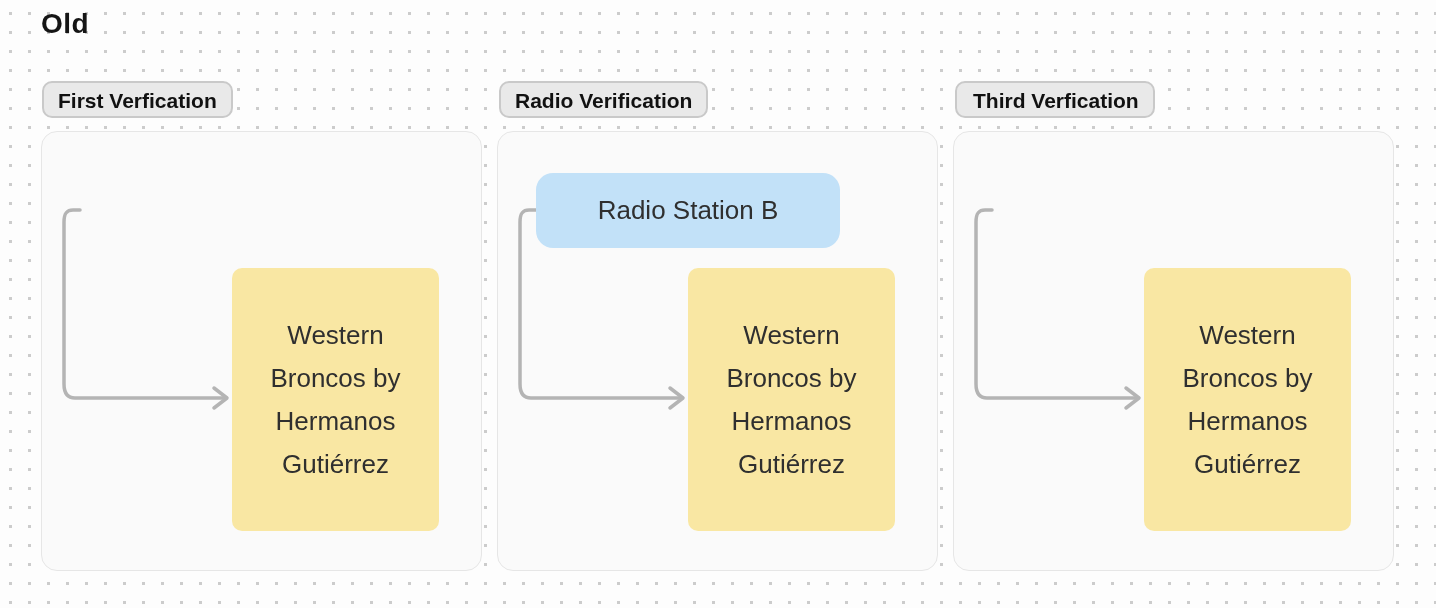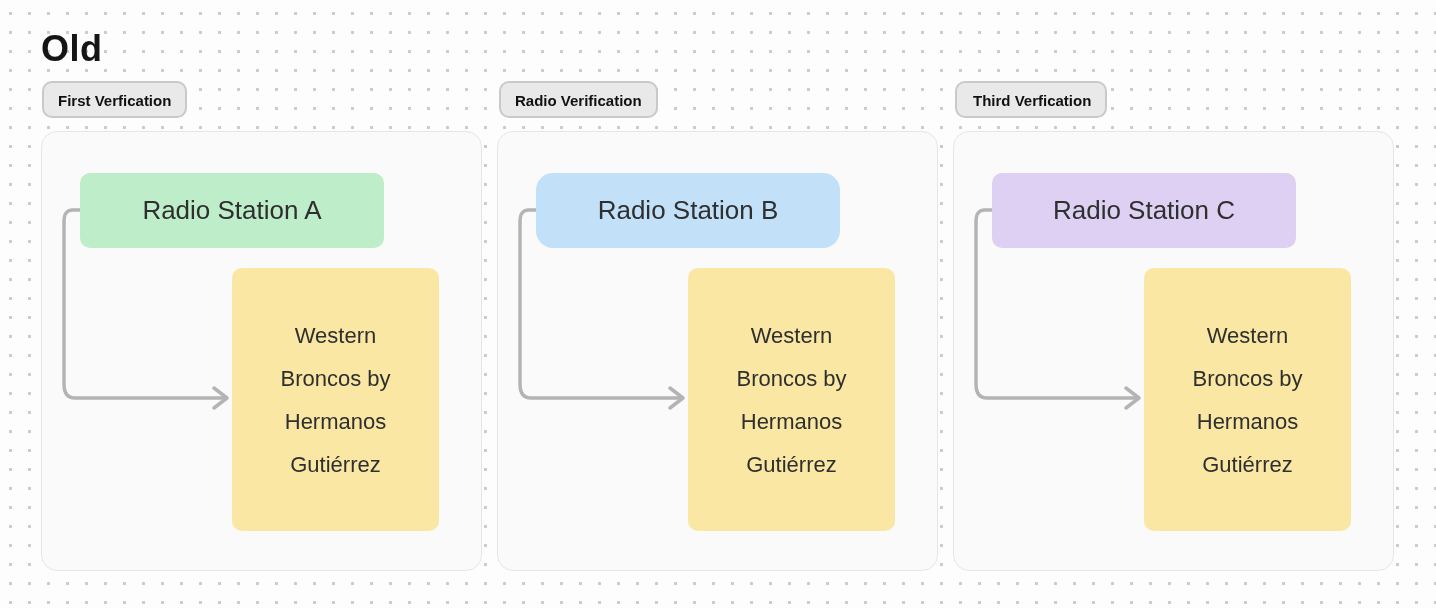--- a/index.html
+++ b/index.html
@@ -14,37 +14,37 @@
     font-family: "Liberation Sans", "DejaVu Sans", sans-serif;
     background-color: #fdfdfd;
     background-image: radial-gradient(circle, #cccccc 1.5px, transparent 1.6px);
     background-size: 19px 19px;
     background-position: 1px 4px;
     color: #2f2f2f;
   }
   .canvas-title {
     position: absolute;
     left: 41px;
-    top: 28px;
-    font-size: 36px;
+    top: 8px;
+    font-size: 28px;
     font-weight: 600;
     letter-spacing: 0.5px;
     color: #151515;
   }
   .pill {
     position: absolute;
     top: 81px;
     height: 37px;
     line-height: 36px;
     padding: 0 14px;
     box-sizing: border-box;
     background: #e9e9e9;
     border: 2px solid #c9c9c9;
     border-radius: 10px;
-    font-size: 15px;
+    font-size: 21px;
     font-weight: 700;
     color: #111111;
     white-space: nowrap;
   }
   .panel {
     position: absolute;
     top: 131px;
     width: 441px;
     height: 440px;
     box-sizing: border-box;
@@ -69,21 +69,21 @@
     position: absolute;
     left: 190px;
     top: 136px;
     width: 207px;
     height: 263px;
     border-radius: 10px;
     display: flex;
     align-items: center;
     justify-content: center;
     text-align: center;
-    font-size: 22px;
+    font-size: 26px;
     line-height: 43px;
     color: #2f2f2f;
   }
   .song-text {
     max-width: 165px;
   }
   .arrow-svg {
     position: absolute;
     left: 0;
     top: 0;
@@ -98,21 +98,20 @@
 
 <div class="pill" style="left: 42px; background: rgb(233, 233, 233); border-color: rgb(201, 201, 201);">First Verfication</div>
 <div class="pill" style="left: 499px; background: rgb(233, 233, 233); border-color: rgb(201, 201, 201);">Radio Verification</div>
 <div class="pill" style="left: 955px; background: rgb(233, 233, 233); border-color: rgb(201, 201, 201); padding-left: 16px;">Third Verfication</div>
 
 <section class="panel" style="left:41px">
   <svg class="arrow-svg" viewBox="0 0 441 440" fill="none" stroke="#b4b4b4" stroke-width="3.5" stroke-linecap="round" stroke-linejoin="round">
     <path d="M38 78 H31 C24 78 22 82 22 90 V252 C22 261 25 266 33 266 H183"></path>
     <path d="M172 256 L185 266 L172 276"></path>
   </svg>
-  <div class="station" style="background: rgb(189, 238, 201);">Radio Station A</div>
   <div class="song" style="background: rgb(249, 231, 163);">
     <div class="song-text">Western Broncos by Hermanos Gutiérrez</div>
   </div>
 </section>
 
 <section class="panel" style="left:497px">
   <svg class="arrow-svg" viewBox="0 0 441 440" fill="none" stroke="#b4b4b4" stroke-width="3.5" stroke-linecap="round" stroke-linejoin="round">
     <path d="M38 78 H31 C24 78 22 82 22 90 V252 C22 261 25 266 33 266 H183"></path>
     <path d="M172 256 L185 266 L172 276"></path>
   </svg>
@@ -120,17 +119,16 @@
   <div class="song" style="background: rgb(249, 231, 163);">
     <div class="song-text">Western Broncos by Hermanos Gutiérrez</div>
   </div>
 </section>
 
 <section class="panel" style="left:953px">
   <svg class="arrow-svg" viewBox="0 0 441 440" fill="none" stroke="#b4b4b4" stroke-width="3.5" stroke-linecap="round" stroke-linejoin="round">
     <path d="M38 78 H31 C24 78 22 82 22 90 V252 C22 261 25 266 33 266 H183"></path>
     <path d="M172 256 L185 266 L172 276"></path>
   </svg>
-  <div class="station" style="background: rgb(221, 208, 242);">Radio Station C</div>
   <div class="song" style="background: rgb(249, 231, 163);">
     <div class="song-text">Western Broncos by Hermanos Gutiérrez</div>
   </div>
 </section>
 
 </body></html>

